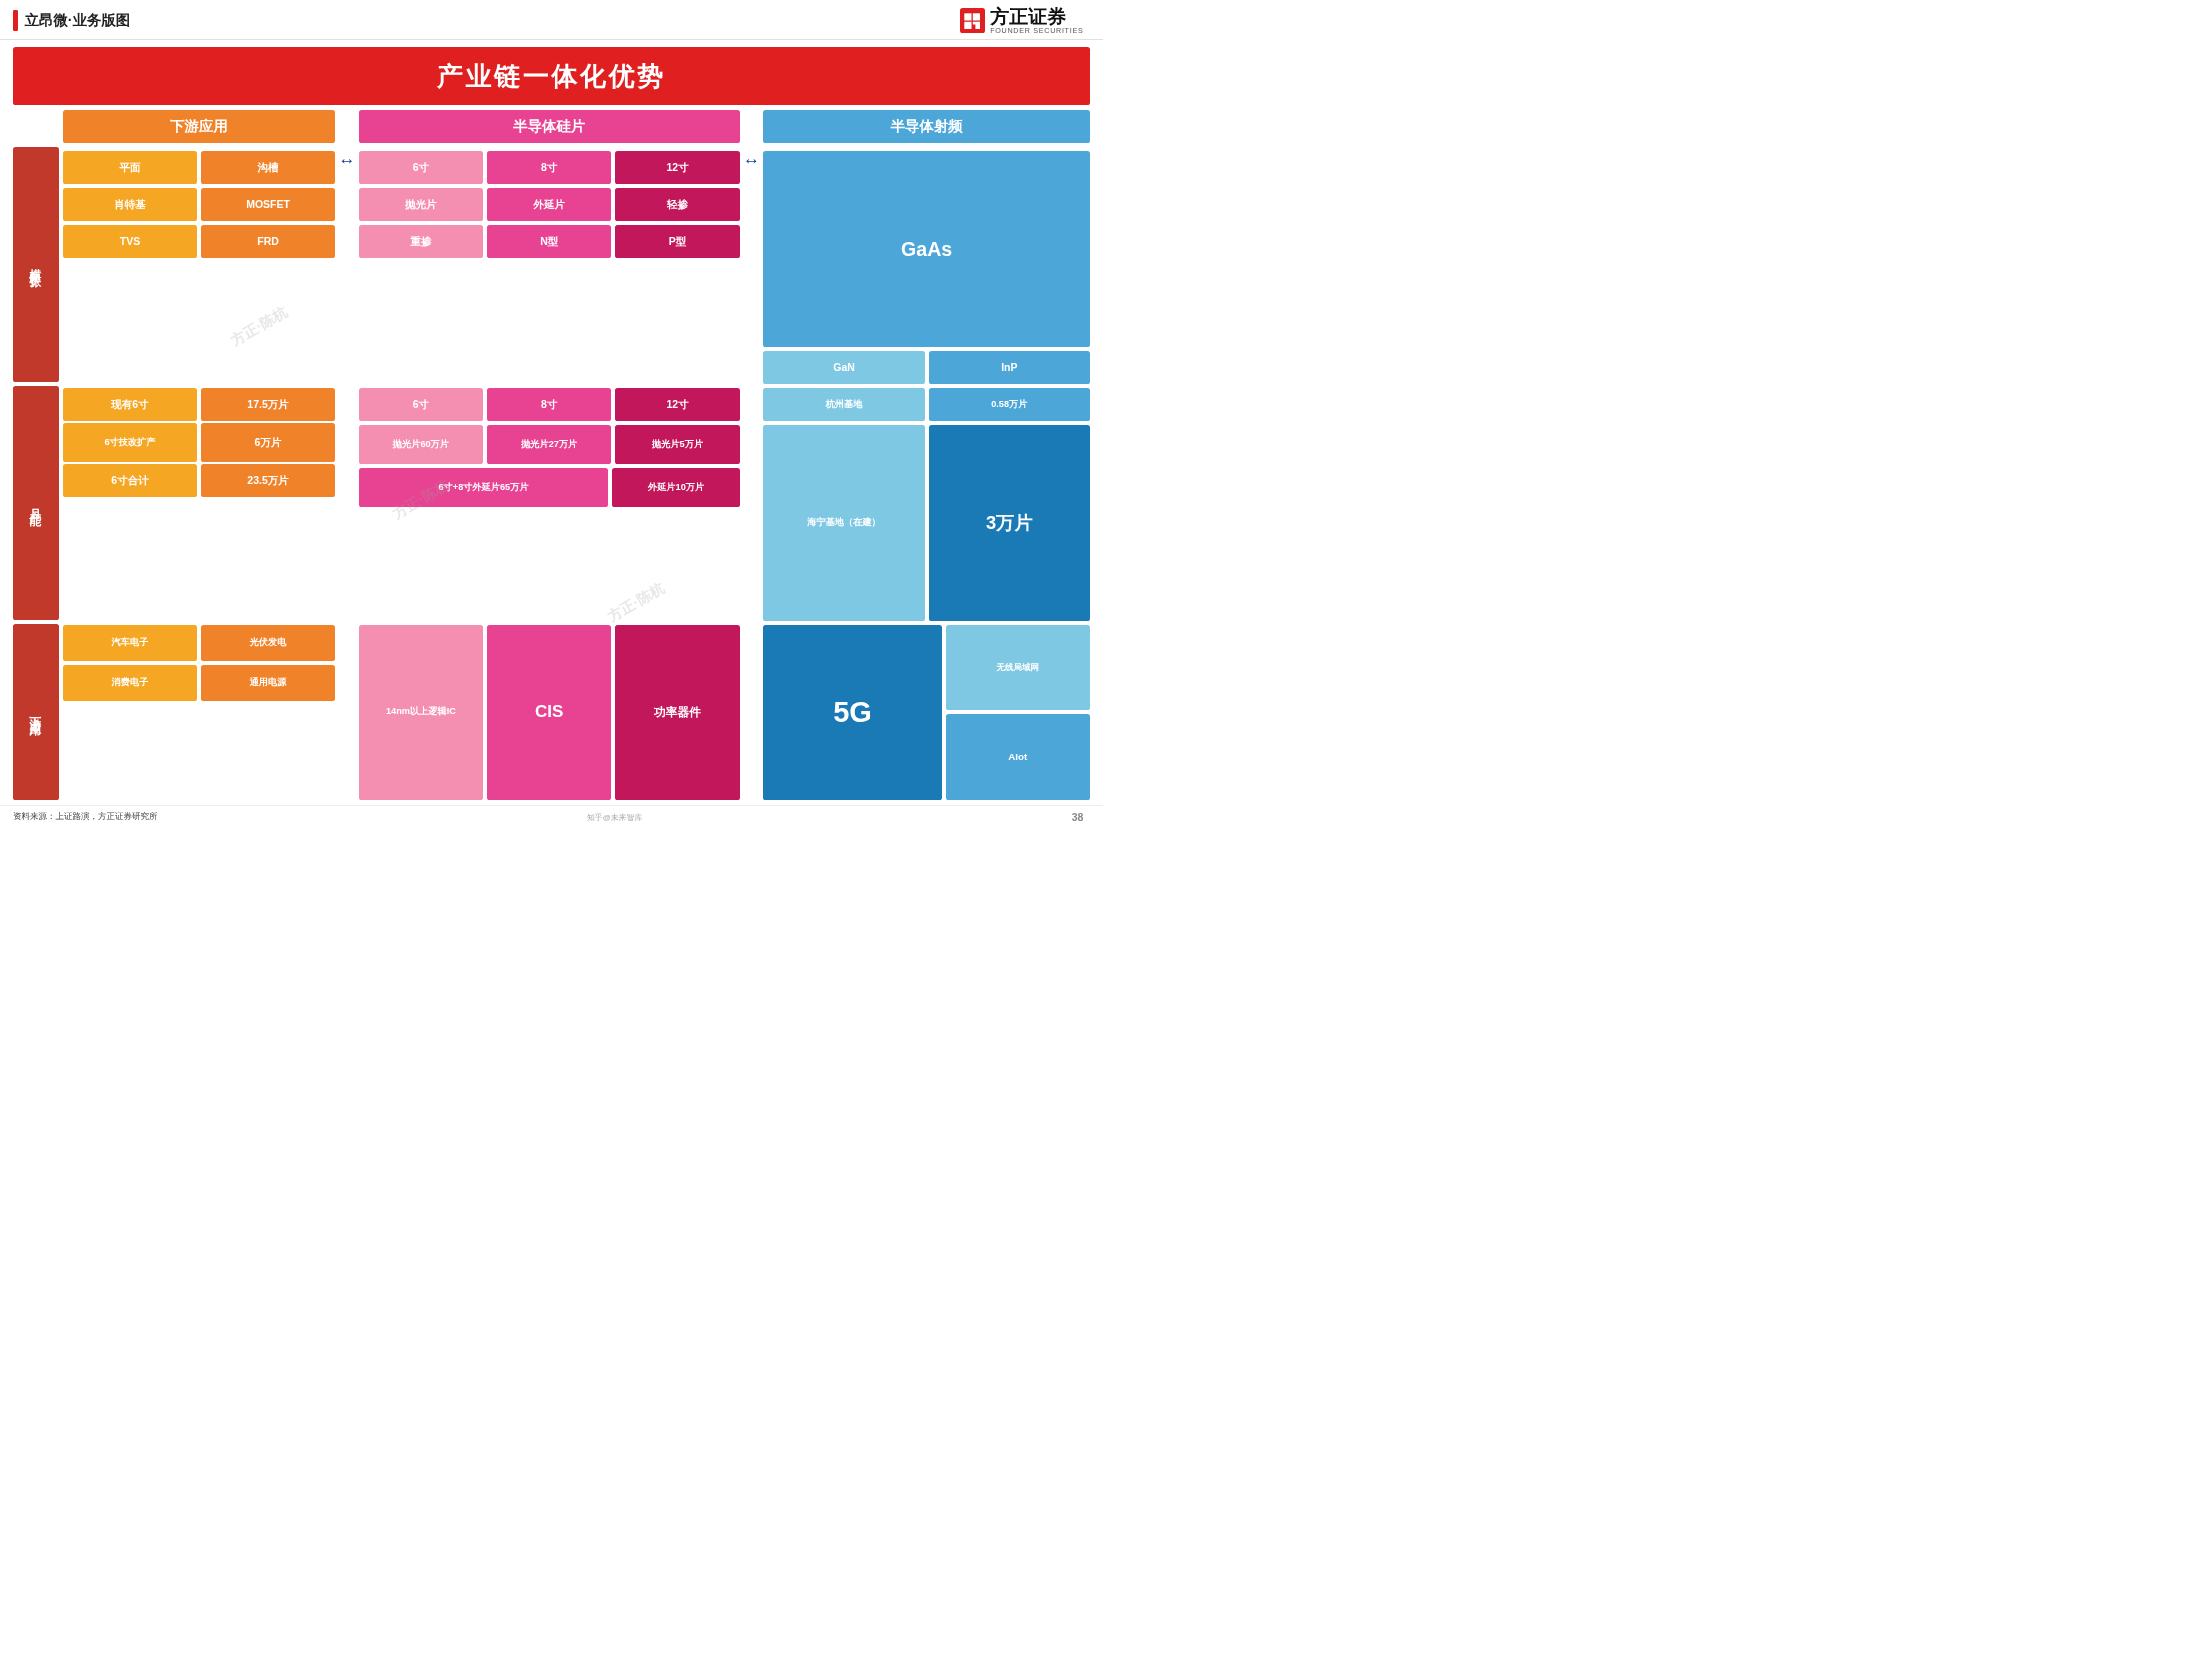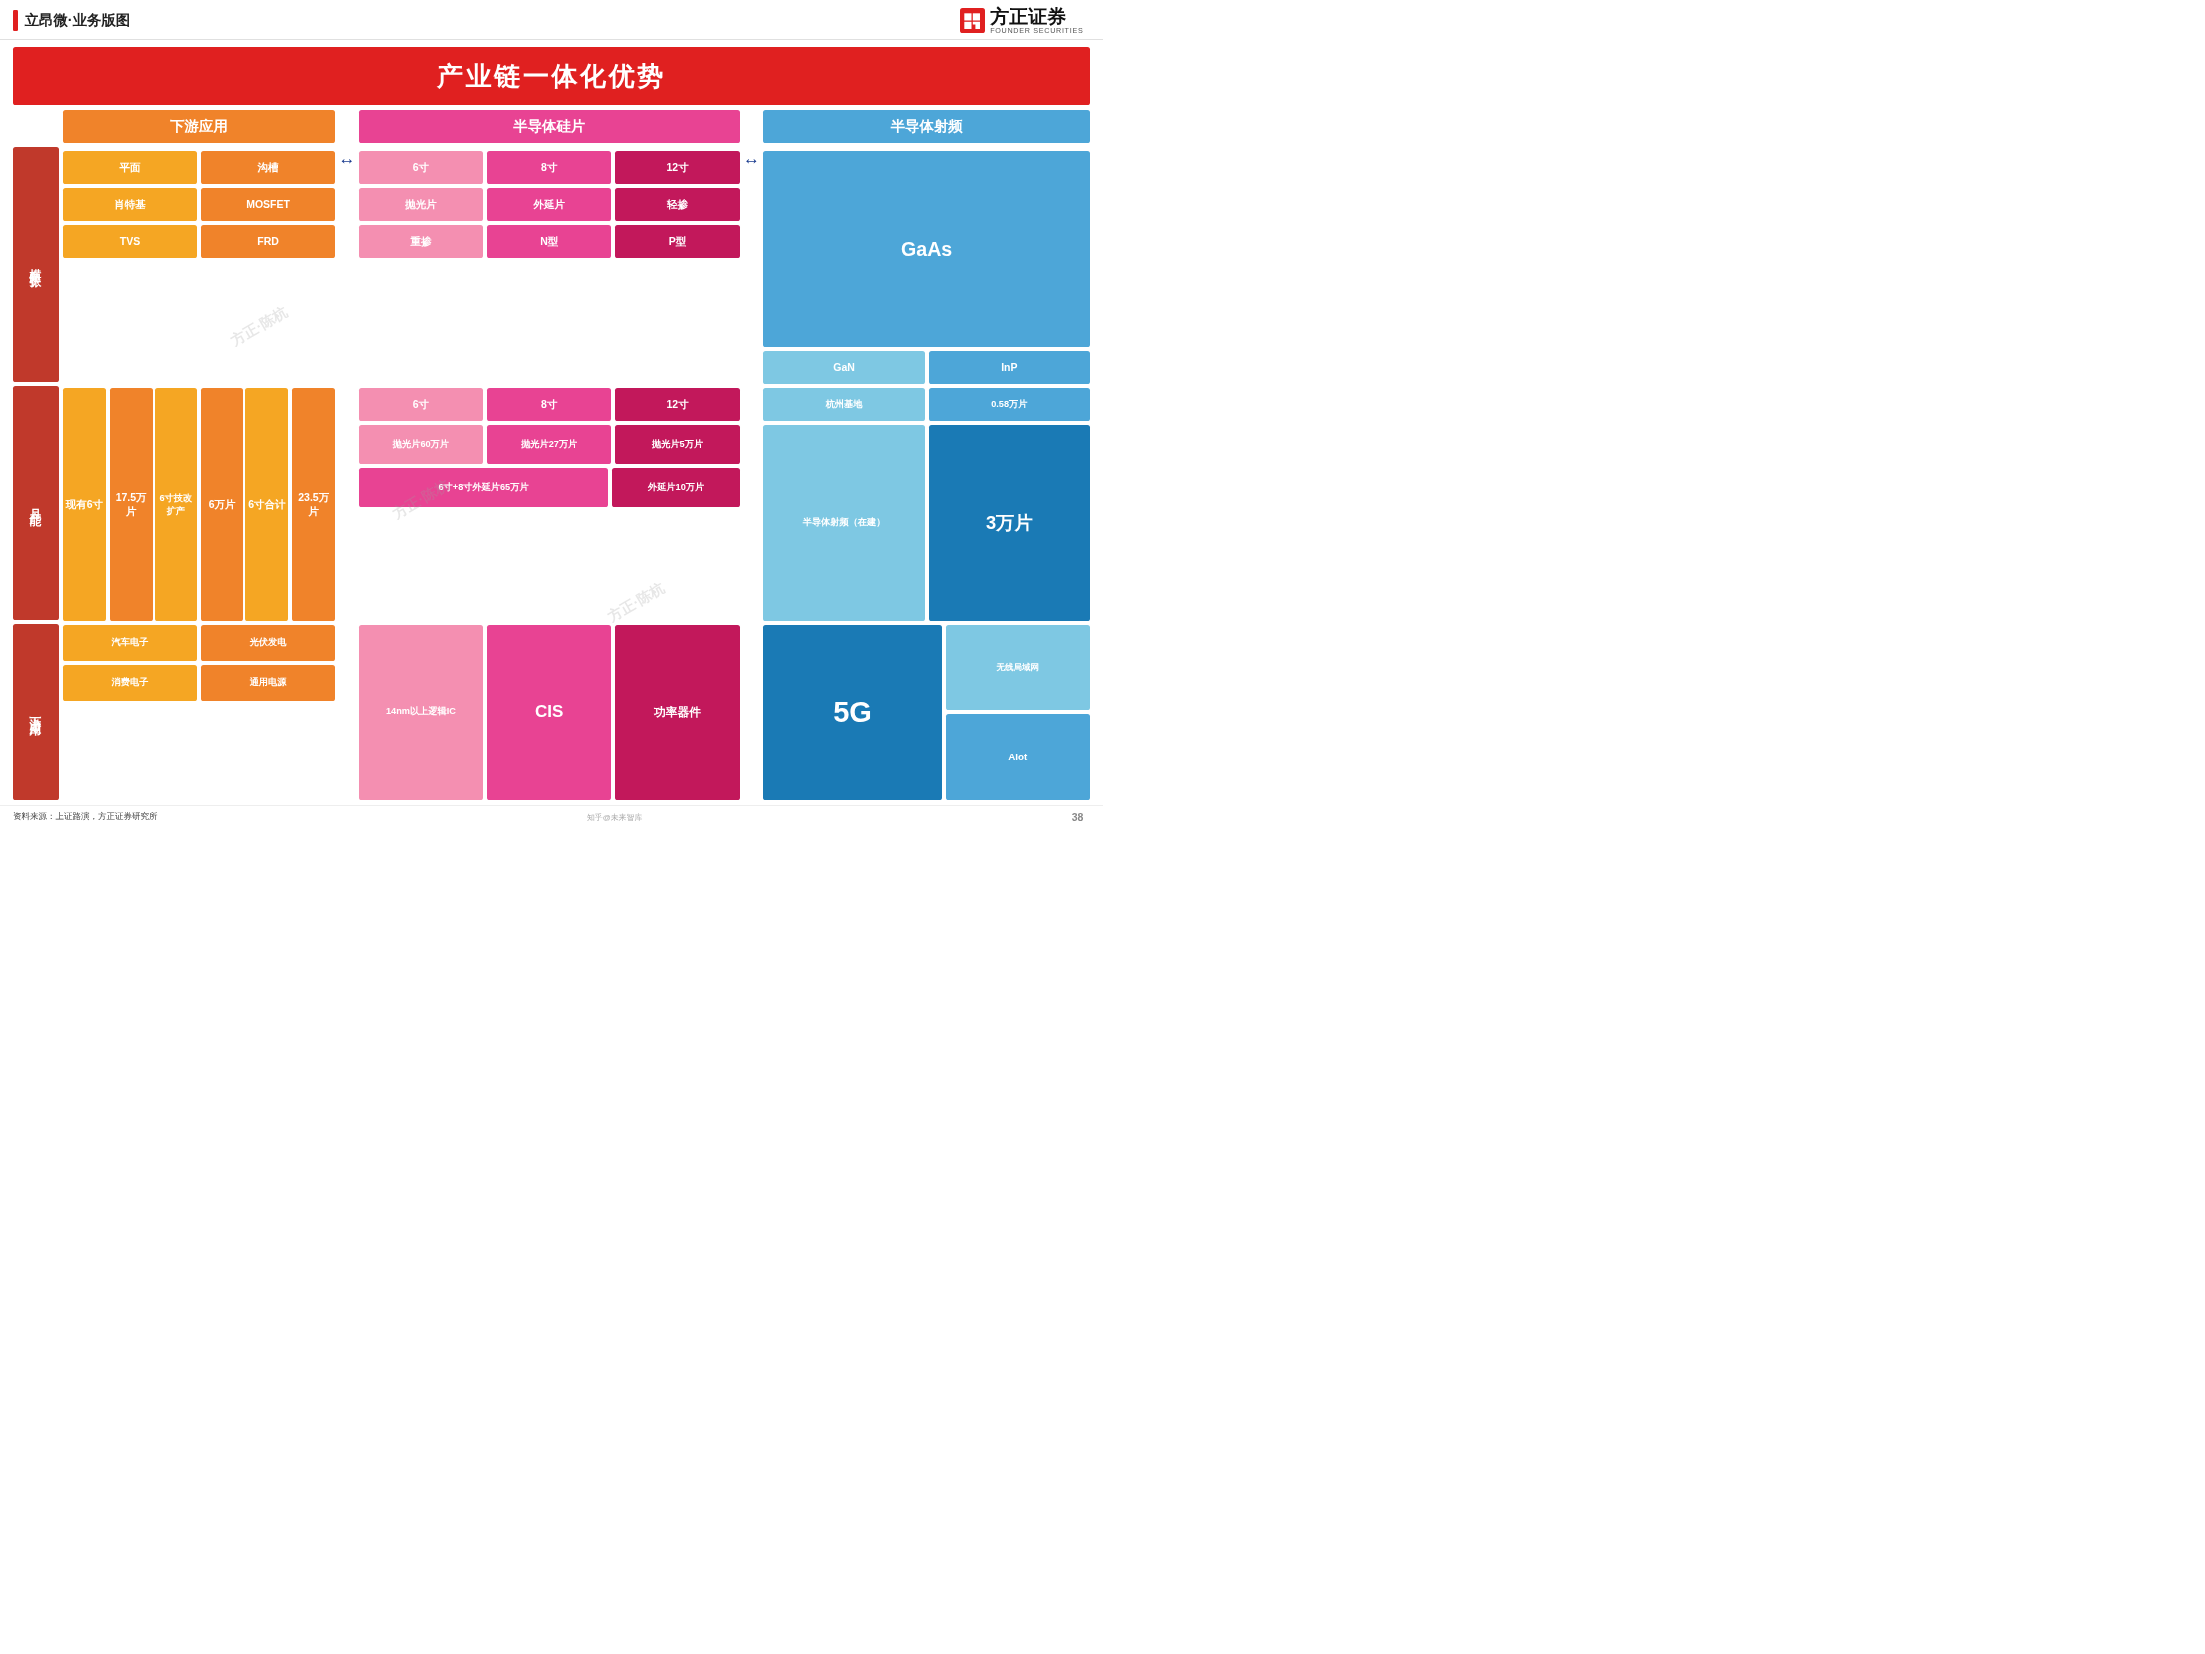--- a/index.html
+++ b/index.html
@@ -253,21 +253,21 @@
           <div class="section-row">
             <div class="cell cell-orange-light cell-md" style="flex:1; min-height:33px;">肖特基</div>
             <div class="cell cell-orange-mid cell-md" style="flex:1; min-height:33px;">MOSFET</div>
           </div>
           <div class="section-row">
             <div class="cell cell-orange-light cell-md" style="flex:1; min-height:33px;">TVS</div>
             <div class="cell cell-orange-mid cell-md" style="flex:1; min-height:33px;">FRD</div>
           </div>
         </div>
 
-        <div style="flex:3.2; display:flex; flex-direction:row; gap:2px;">
+        <div style="flex:3.2; display:flex; flex-direction:column; gap:2px;">
           <div class="section-row">
             <div class="cell cell-orange-light cell-md" style="flex:1; min-height:33px;">现有6寸</div>
             <div class="cell cell-orange-mid cell-md" style="flex:1; min-height:33px;">17.5万片</div>
           </div>
           <div class="section-row">
             <div class="cell cell-orange-light cell-sm" style="flex:1; min-height:39px; line-height:1.4;">6寸技改扩产</div>
             <div class="cell cell-orange-mid cell-md" style="flex:1; min-height:39px;">6万片</div>
           </div>
           <div class="section-row">
             <div class="cell cell-orange-light cell-md" style="flex:1; min-height:33px;">6寸合计</div>
@@ -362,21 +362,21 @@
             <div class="cell cell-blue-mid cell-md" style="flex:1; min-height:33px;">InP</div>
           </div>
         </div>
 
         <div style="flex:3.2; display:flex; flex-direction:column; gap:3.9px;">
           <div class="section-row">
             <div class="cell cell-blue-light cell-sm" style="flex:1; min-height:33px;">杭州基地</div>
             <div class="cell cell-blue-mid cell-sm" style="flex:1; min-height:33px;">0.58万片</div>
           </div>
           <div class="section-row" style="flex:2;">
-            <div class="cell cell-blue-light cell-sm" style="flex:1; min-height:72px; line-height:1.5;">半导体射频（在建）</div>
+            <div class="cell cell-blue-light cell-sm" style="flex:1; min-height:72px; line-height:1.5;">海宁基地（在建）</div>
             <div class="cell cell-blue-dark" style="flex:1; min-height:72px; font-size:18.3px; font-weight:bold;">3万片</div>
           </div>
         </div>
 
         <div style="flex:2.4; display:flex; flex-direction:column; gap:3.9px;">
           <div class="section-row" style="flex:1;">
             <div class="cell cell-blue-dark" style="flex:1.2; min-height:75px; font-size:29px; font-weight:bold;">5G</div>
             <div style="flex:1; display:flex; flex-direction:column; gap:3.9px;">
               <div class="cell cell-blue-light cell-sm" style="flex:1; min-height:34px; font-size:8.5px; line-height:1.4;">无线局域网</div>
               <div class="cell cell-blue-mid cell-sm" style="flex:1; min-height:34px; font-size:9.8px; font-weight:bold;">AIot</div>

